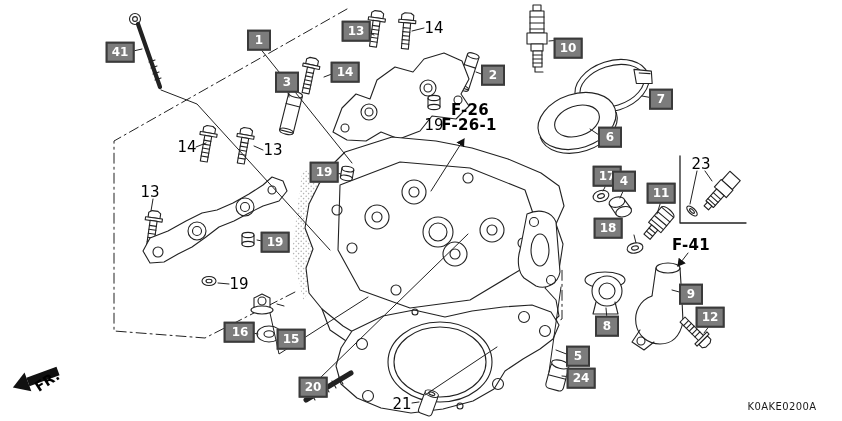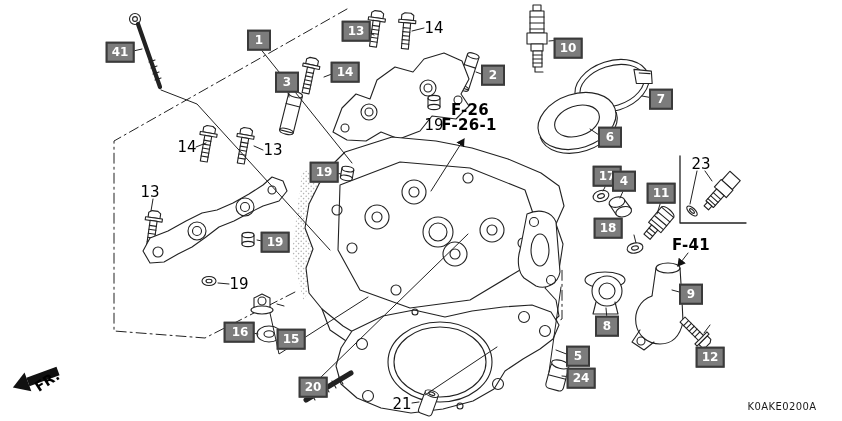--- a/index.html
+++ b/index.html
@@ -311,21 +311,21 @@
       <div class="co co-boxed" style="left: 608px; top: 228px;">18</div>
       <div class="co co-boxed" style="left: 324px; top: 172px;">19</div>
       <div class="co co-boxed" style="left: 275px; top: 242px;">19</div>
       <div class="co co-boxed" style="left: 291px; top: 307px; margin-top: 32px;">15</div>
       <div class="co co-boxed" style="left: 239px; top: 332px; padding-left: 6px;">16</div>
       <div class="co co-boxed" style="left: 292px; top: 387px; margin-left: 21px;">20</div>
       <div class="co co-boxed" style="left: 578px; top: 356px;">5</div>
       <div class="co co-boxed" style="left: 581px; top: 378px;">24</div>
       <div class="co co-boxed" style="left: 607px; top: 326px;">8</div>
       <div class="co co-boxed" style="left: 691px; top: 294px;">9</div>
-      <div class="co co-boxed" style="left: 710px; top: 317px; margin-top: 40px;">12</div>
+      <div class="co co-boxed" style="left: 710px; top: 317px;">12</div>
       <div class="co co-plain" style="left: 434px; top: 28px;">14</div>
       <div class="co co-plain" style="left: 187px; top: 147px;">14</div>
       <div class="co co-plain" style="left: 273px; top: 150px;">13</div>
       <div class="co co-plain" style="left: 150px; top: 192px;">13</div>
       <div class="co co-plain" style="left: 434px; top: 125px;">19</div>
       <div class="co co-plain" style="left: 239px; top: 284px;">19</div>
       <div class="co co-plain" style="left: 701px; top: 164px;">23</div>
       <div class="co co-plain" style="left: 402px; top: 404px; text-align: right;">21</div>
       <div class="co co-ref" style="left: 470px; top: 110px;">F-26</div>
       <div class="co co-ref" style="left: 469px; top: 125px;">F-26-1</div>

